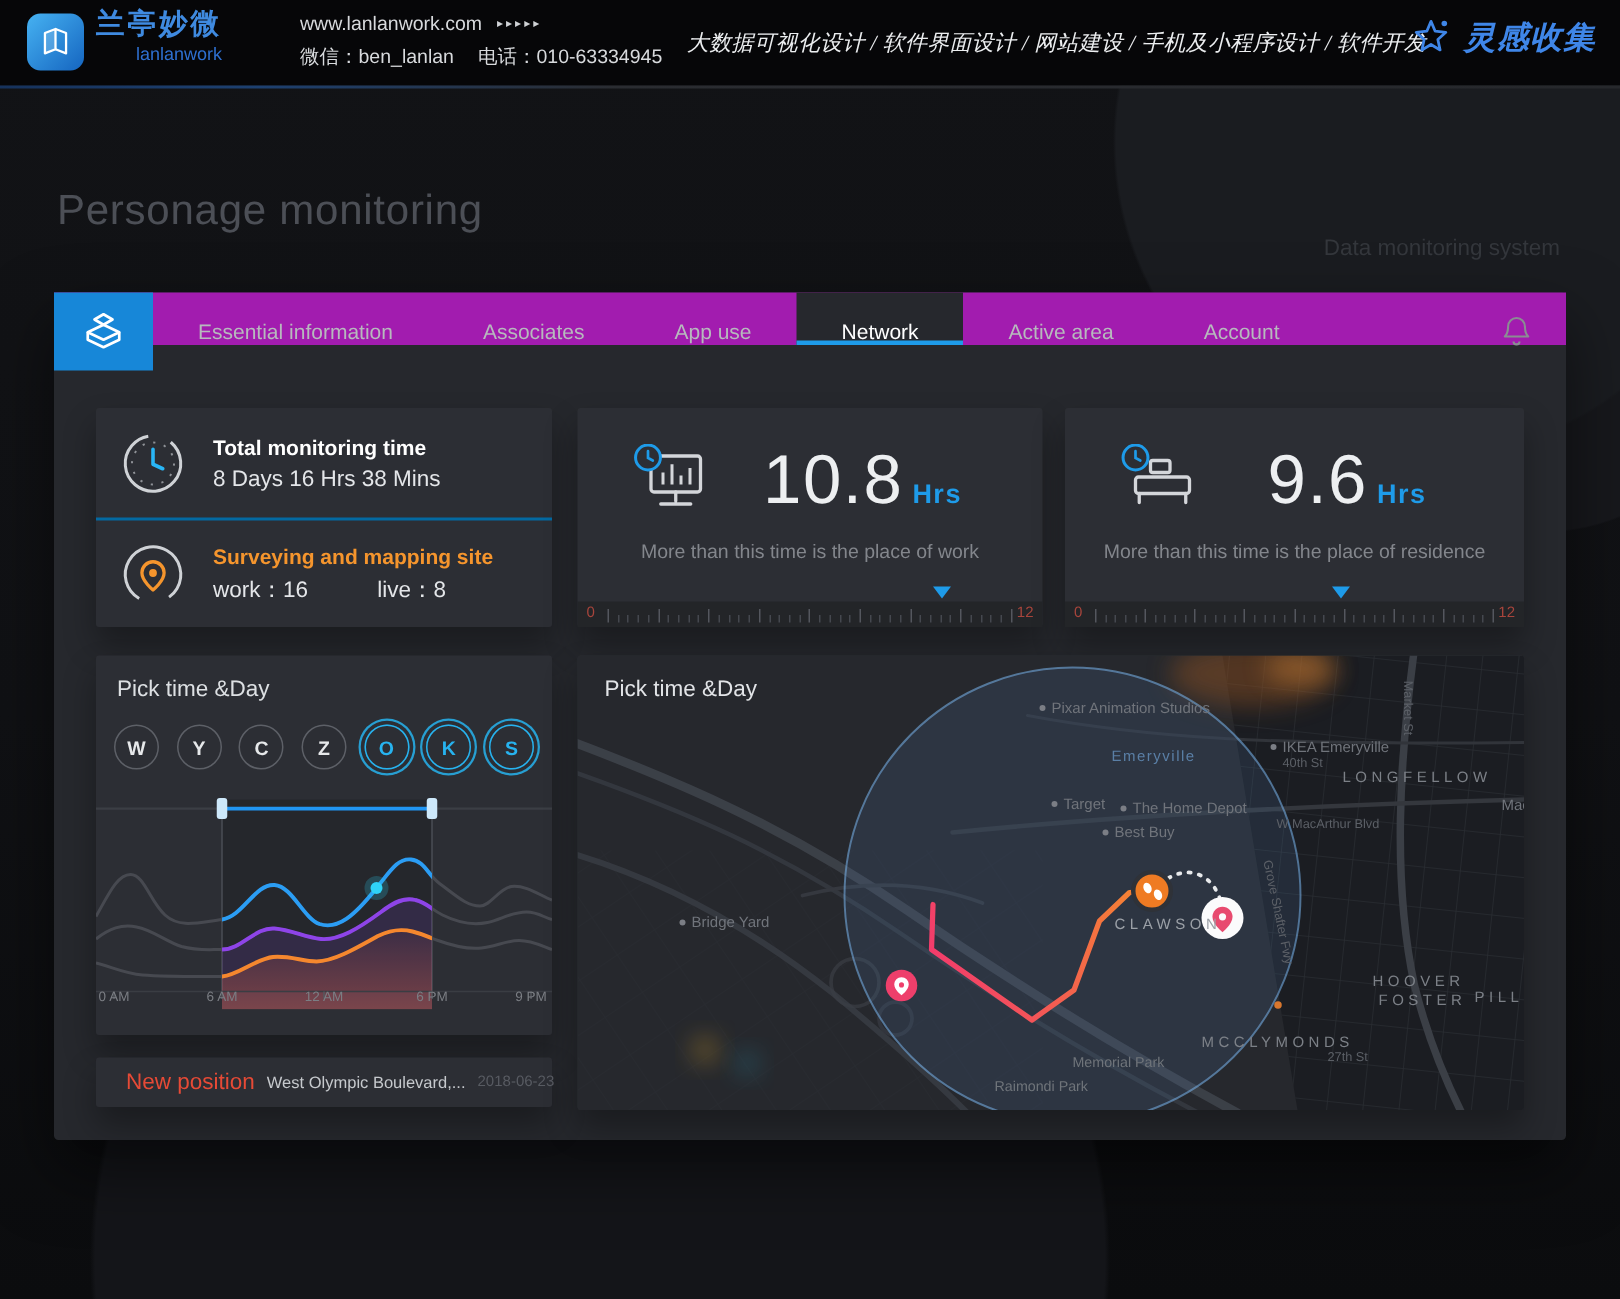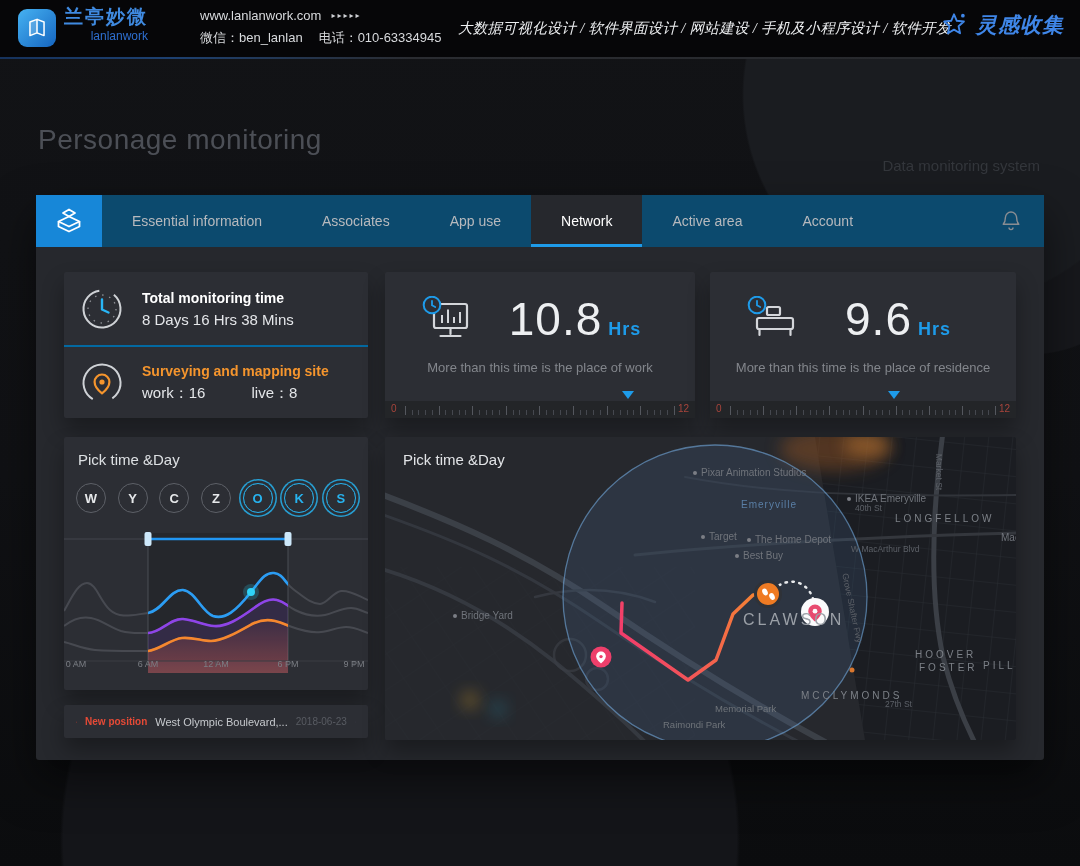--- a/index.html
+++ b/index.html
@@ -26,21 +26,21 @@
   .services{position:absolute;left:458px;top:19px;font-family:"Liberation Serif",serif;
       font-style:italic;font-size:14.5px;color:#eceef0;letter-spacing:.3px;}
   .collect{position:absolute;right:16px;top:11px;display:flex;align-items:center;gap:8px;}
   .collect-text{font-size:21px;font-weight:bold;font-style:italic;color:#3f86e8;letter-spacing:1px;}
   
   .page-title{position:absolute;left:38px;top:124px;font-size:28px;color:#4c4f56;letter-spacing:.5px;}
   .page-sub{position:absolute;right:40px;top:157px;font-size:15px;color:#34373c;}
   
   .panel{position:absolute;left:36px;top:195px;width:1008px;height:565px;background:#26282d;
       border-radius:3px;box-shadow:0 20px 45px rgba(0,0,0,.5);}
-  .tabbar{position:absolute;left:0;top:0;width:100%;height:52px;background:#0c4a6e;display:flex;}
+  .tabbar{position:absolute;left:0;top:0;width:100%;height:35px;background:#a21caf;display:flex;}
   .tab-logo{width:66px;height:52px;background:#1787d8;display:flex;align-items:center;justify-content:center;flex:none;}
   .tab{line-height:52px;padding:0 30px;font-size:14px;color:#b7b9bd;cursor:pointer;position:relative;}
   .tab.active{background:#26282d;color:#fff;}
   .tab.active::after{content:"";position:absolute;left:0;bottom:0;width:100%;height:3px;background:#1e9be9;}
   .bell{position:absolute;right:22px;top:14px;}
   
   .card{position:absolute;background:#2c2e34;box-shadow:0 12px 22px rgba(0,0,0,.32);border-radius:2px;}
   .card1{left:28px;top:77px;width:304px;height:146px;}
   .c1row{position:absolute;left:0;width:100%;height:73px;display:flex;align-items:center;padding-left:16px;box-sizing:border-box;}
   .c1row.r2{top:73px;border-top:2px solid #0369a1;}
@@ -72,34 +72,34 @@
   .dbtn{width:28px;height:28px;border-radius:50%;border:1.5px solid #5d6067;color:#e6e8ea;
       font-size:13px;font-weight:bold;display:flex;align-items:center;justify-content:center;
       background:transparent;cursor:pointer;}
   .dbtn.sel{color:#27b3ef;border-color:#27b3ef;box-shadow:0 0 0 2.5px #2c2e34,0 0 0 4px rgba(39,179,239,.85);}
   .day-svg{position:absolute;left:0;top:86px;}
   .axis-wrap{position:absolute;left:0;top:222px;width:304px;height:14px;}
   .axis-lab{position:absolute;transform:translateX(-50%);font-size:9px;color:#7b7e84;white-space:nowrap;}
   
   .notice{left:28px;top:510px;width:304px;height:33px;display:flex;align-items:center;
       padding:0 12px;box-sizing:border-box;gap:8px;}
-  .n-label{font-size:10px;font-weight:bold;color:#e64a36;white-space:nowrap;}
+  .n-label{font-size:15px;font-weight:normal;color:#e64a36;white-space:nowrap;}
   .n-text{font-size:11px;color:#c6c9cd;white-space:nowrap;}
   .n-date{font-size:10px;color:#585b62;margin-left:auto;white-space:nowrap;}
   
   .map-card{left:349px;top:242px;width:631px;height:303px;overflow:hidden;}
   .map-title{position:absolute;left:18px;top:14px;font-size:15px;color:#e2e4e7;z-index:3;}
   .map-labels{position:absolute;inset:0;z-index:2;pointer-events:none;}
   .mlab{position:absolute;white-space:nowrap;}
   .mlab.poi{color:#70747b;font-size:10px;}
   .mlab.pin::before{content:"";display:inline-block;width:4px;height:4px;border-radius:50%;
       background:#7b7e85;margin-right:4px;vertical-align:1px;}
   .mlab.area-blue{color:#5a7fa6;font-size:10px;letter-spacing:1px;}
   .mlab.district{color:#7c8087;font-size:10px;letter-spacing:3px;}
-  .mlab.district-light{color:#9ba0a7;font-size:16px;letter-spacing:3px;}
+  .mlab.district-light{color:#9ba0a7;font-size:10px;letter-spacing:3px;}
   .mlab.park{color:#6f747a;font-size:9.5px;}
   .mlab.street{color:#5c6067;font-size:8.5px;}
 </style>
 </head>
 <body>
 
 <div id="app">
 
   <div class="header">
     <div class="logo-box">

